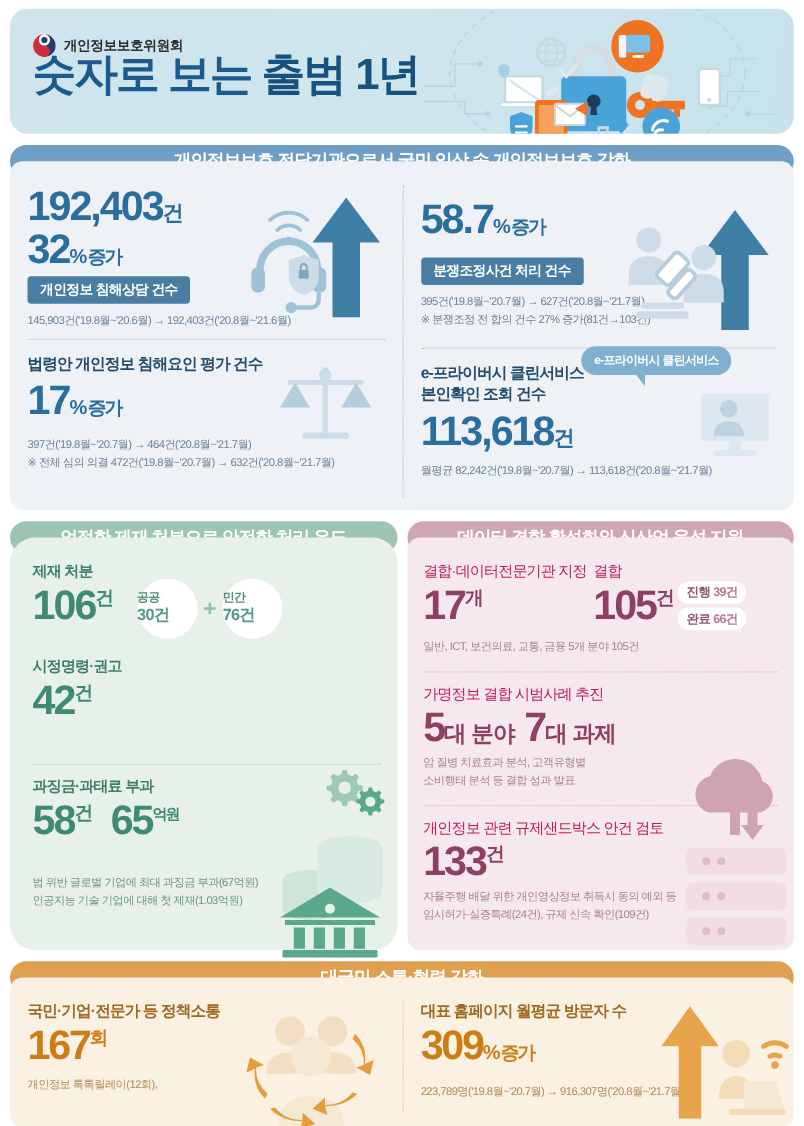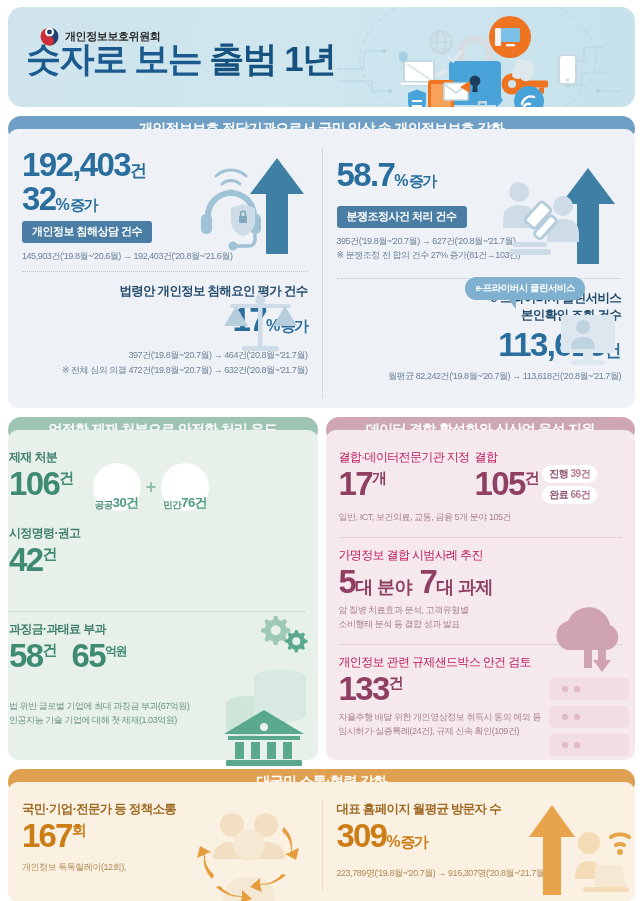--- a/index.html
+++ b/index.html
@@ -24,21 +24,21 @@
     height: 100px;
     border-radius: 14px;
     background: linear-gradient(100deg, #cfe4ec 0%, #cfe6ee 45%, #c7e2ec 100%);
     overflow: hidden;
   }
   .hdr-deco {
     position: absolute; inset: 0;
     pointer-events: none;
   }
   .logo-row {
-    position: absolute; left: 32px; top: 20px;
+    position: absolute; left: 18px; top: 20px;
     display: flex; align-items: center; gap: 6px;
   }
   .logo-mark { width: 19px; height: 19px; display:block; }
   .logo-text {
     font-size: 11px; font-weight: 700; color: #2b2b2b;
     letter-spacing: -0.4px; white-space: nowrap;
   }
   .hdr-title {
     position: absolute; left: 18px; top: 29px;
     font-size: 35px; font-weight: 900; color: #1b5a8e;
@@ -65,21 +65,21 @@
     background: #eef2f7;
     border-radius: 10px;
     padding: 19px 0 10px 0;
     display: flex;
     position: relative;
   }
   .sec1-col { width: 50%; position: relative; padding: 0 14px; }
   .sec1-col + .sec1-col { border-left: 1px dotted #b8c6d4; }
   .sec1-cell { position: relative; min-height: 120px; }
   .sec1-cell.top { padding-bottom: 7px; }
-  .sec1-cell.bot { padding-top: 11px; border-top: 1px dotted #b8c6d4; text-align: right; }
+  .sec1-cell.bot { padding-top: 11px; border-top: 1px dotted #b8c6d4; }
 
   .bignum {
     font-size: 33px; font-weight: 900; color: #2a6e9e;
     letter-spacing: -1.6px; line-height: 1.02; white-space: nowrap;
   }
   .bignum .unit { font-size: 17px; font-weight: 800; letter-spacing: -0.5px; }
   .bignum .pct  { font-size: 16px; font-weight: 800; }
   .bignum .suffix { font-size: 15px; font-weight: 800; color: #2a6e9e; margin-left: 2px; }
 
   .chip-label {
@@ -95,43 +95,43 @@
   }
   .sub-head {
     font-size: 12.5px; font-weight: 800; color: #234c6d;
     letter-spacing: -0.7px; white-space: nowrap; line-height: 1.35;
   }
 
   
   .midrow { display: flex; gap: 8px; margin: 9px 8px 0 8px; }
   .midcol { width: 50%; }
   .green-body {
-    margin-top: -13px; background: #e7f1ea; border-radius: 10px;
-    padding: 19px 13px 11px 1px; position: relative; min-height: 330px;
+    margin-top: -13px; background: #e7f1ea; border-radius: 20px;
+    padding: 19px 13px 11px 18px; position: relative; min-height: 330px;
   }
   .pink-body {
     margin-top: -13px; background: #f6e9ee; border-radius: 10px;
     padding: 19px 13px 11px 13px; position: relative; min-height: 330px;
   }
   .g-label { font-size: 12px; font-weight: 800; color: #3f7f6b; letter-spacing: -0.65px; white-space: nowrap; }
   .g-num { font-size: 33px; font-weight: 900; color: #3f8a72; letter-spacing: -1.6px; line-height: 1.04; white-space: nowrap; }
   .g-num .unit { font-size: 15px; font-weight: 800; vertical-align: super; }
   .g-num .unit2 { font-size: 12px; font-weight: 800; vertical-align: super; }
   .g-note { font-size: 9px; color: #6c9384; letter-spacing: -0.45px; line-height: 1.55; white-space: nowrap; }
 
   .p-label { font-size: 12px; font-weight: 400; color: #be185d; letter-spacing: -0.65px; white-space: nowrap; }
   .p-num { font-size: 33px; font-weight: 900; color: #8e3f62; letter-spacing: -1.6px; line-height: 1.04; white-space: nowrap; }
   .p-num .unit { font-size: 15px; font-weight: 800; vertical-align: super; }
   .p-num .mid { font-size: 18px; font-weight: 800; color: #8e3f62; letter-spacing: -0.6px; }
   .p-note { font-size: 9px; color: #a9808f; letter-spacing: -0.45px; line-height: 1.55; white-space: nowrap; }
 
   .bubble-pair { display: flex; align-items: center; gap: 5px; }
   .bubble {
     width: 48px; height: 48px; border-radius: 50%; background: #ffffff;
-    display: flex; align-items: flex-end; justify-content: center;
+    display: flex; flex-direction: column; align-items: flex-start; justify-content: center;
     line-height: 1.15;
   }
   .bubble .b-t { font-size: 9.5px; font-weight: 700; color: #4f8f7a; letter-spacing: -0.5px; }
   .bubble .b-v { font-size: 13px; font-weight: 800; color: #4f9c84; letter-spacing: -0.6px; }
   .plus { font-size: 18px; font-weight: 800; color: #8dbfab; }
 
   .pill {
     background: #ffffff; border-radius: 9px;
     padding: 2px 7px; font-size: 10px; font-weight: 800;
     color: #8e5470; letter-spacing: -0.5px; white-space: nowrap;

